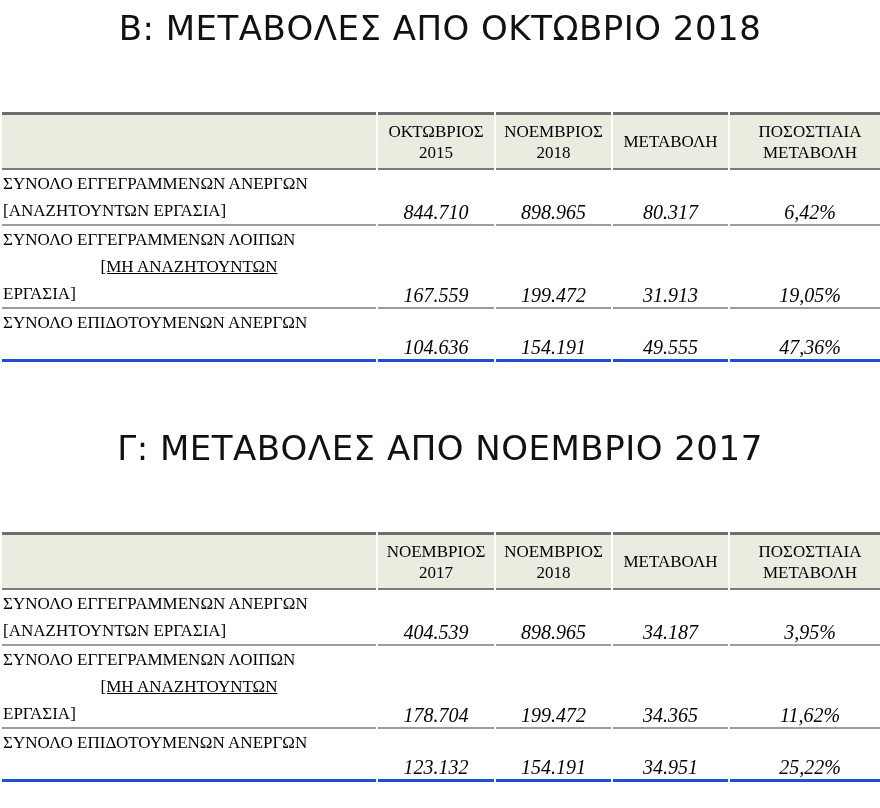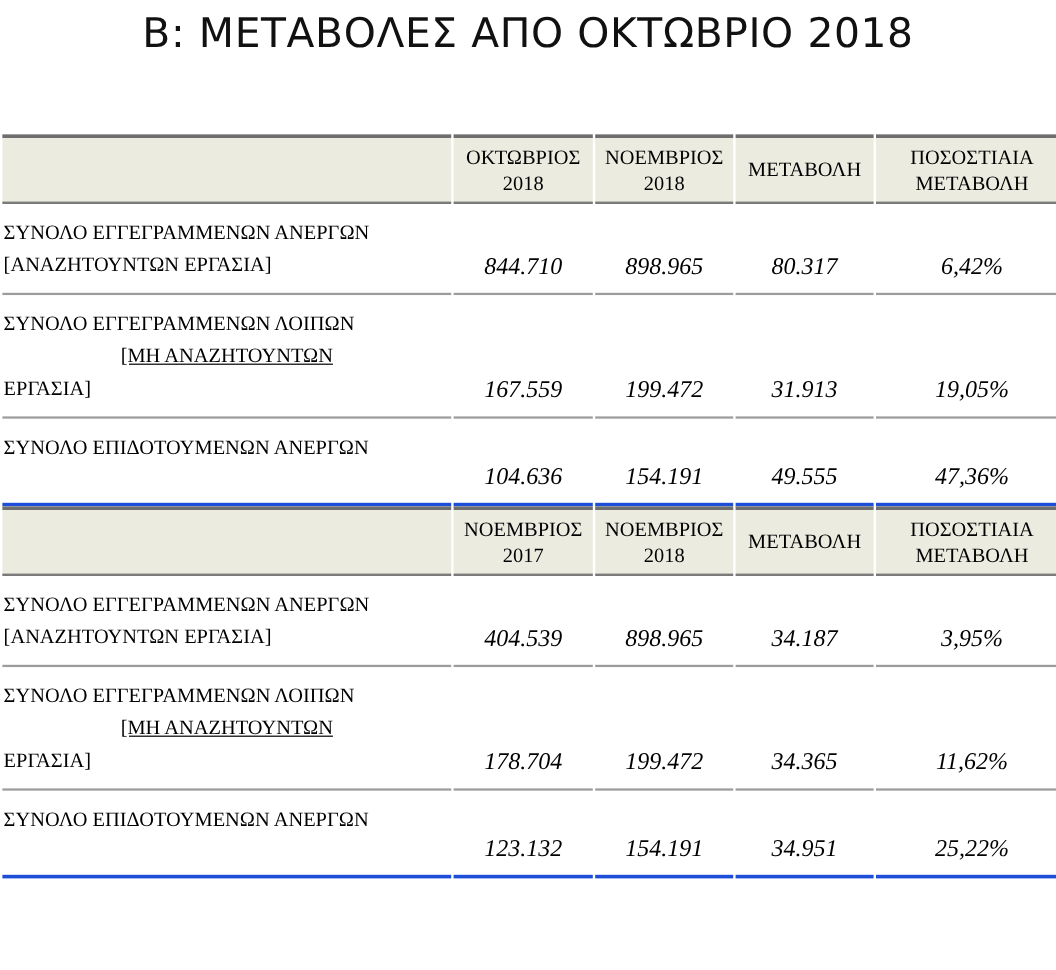--- a/index.html
+++ b/index.html
@@ -22,21 +22,21 @@
   table.stats th{
     background:#ECEBE0;
     border-top:3px solid #6E6E6E;
     border-bottom:2px solid #7A7A7A;
     font-weight:400;font-size:17px;line-height:21px;
     text-align:center;vertical-align:middle;
     padding:3px 1px;height:47px;
   }
   table.stats td{
     border-bottom:2px solid #9C9C9C;
-    padding:10px 1px;background:#fff;
+    padding:0 1px;background:#fff;
   }
   table.stats tr.last td{border-bottom:3px solid #1d4ed8;}
   td.lbl{
     text-align:left;vertical-align:top;
     font-size:17px;line-height:27px;padding-top:3px;padding-left:2px;
     white-space:nowrap;
   }
   td.lbl .line{white-space:nowrap;}
   td.lbl .line.center{text-align:center;text-decoration:underline;}
   td.num{
@@ -59,21 +59,21 @@
     <colgroup>
       <col style="width:374px">
         <col style="width:116px">
         <col style="width:115px">
         <col style="width:115px">
         <col style="width:160px">
     </colgroup>
     <thead>
       <tr>
         <th></th>
-        <th>ΟΚΤΩΒΡΙΟΣ 2018</th>
+        <th>ΟΚΤΩΒΡΙΟΣ 2015</th>
         <th>ΝΟΕΜΒΡΙΟΣ 2018</th>
         <th>ΜΕΤΑΒΟΛΗ</th>
         <th class="pct">ΠΟΣΟΣΤΙΑΙΑ ΜΕΤΑΒΟΛΗ</th>
       </tr>
     </thead>
     <tbody>
       <tr class="r1">
         <td class="lbl">
           <div class="line">ΣΥΝΟΛΟ ΕΓΓΕΓΡΑΜΜΕΝΩΝ ΑΝΕΡΓΩΝ</div>
           <div class="line">[ΑΝΑΖΗΤΟΥΝΤΩΝ ΕΡΓΑΣΙΑ]</div>
@@ -99,20 +99,21 @@
           <div class="line">ΣΥΝΟΛΟ ΕΠΙΔΟΤΟΥΜΕΝΩΝ ΑΝΕΡΓΩΝ</div>
         </td>
         <td class="num">104.636</td>
         <td class="num">154.191</td>
         <td class="num">49.555</td>
         <td class="num pct">47,36%</td>
       </tr>
     </tbody>
   </table>
 
+  <h1 class="title second">Γ: ΜΕΤΑΒΟΛΕΣ ΑΠΟ ΝΟΕΜΒΡΙΟ 2017</h1>
 
   <table class="stats">
     <colgroup>
       <col style="width:374px">
         <col style="width:116px">
         <col style="width:115px">
         <col style="width:115px">
         <col style="width:160px">
     </colgroup>
     <thead>

